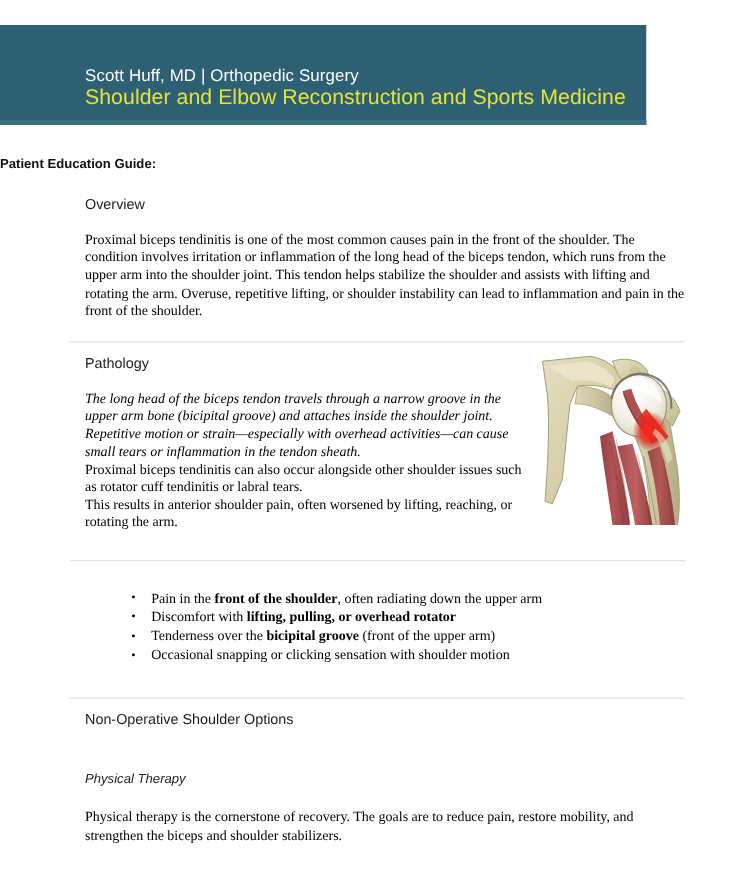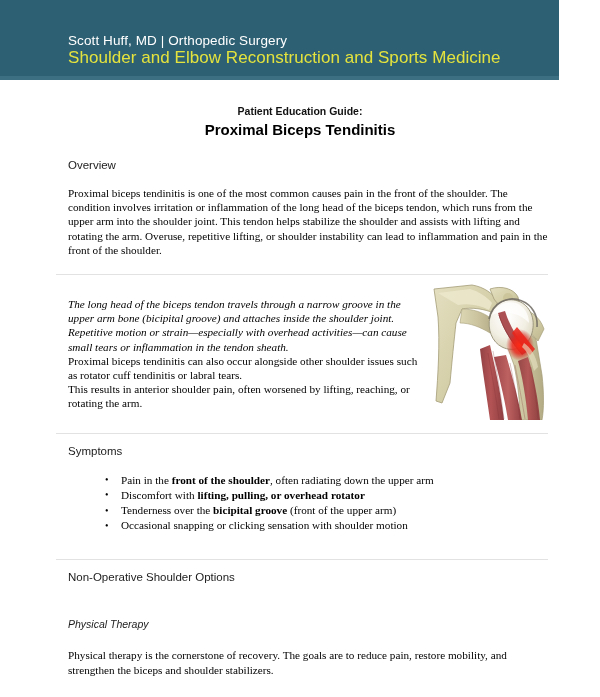--- a/index.html
+++ b/index.html
@@ -10,26 +10,27 @@
     width: 600px;
     height: 697px;
     background: #ffffff;
     font-family: "Liberation Sans", sans-serif;
     overflow: hidden;
     position: relative;
   }
 
   
   .banner {
-    width: 559px;
+    width: 517px;
     height: 80px;
     background: #2e6073;
     position: relative;
     box-sizing: border-box;
     padding: 32px 0 0 68px;
+    margin-top: 20px;
   }
   .banner::after {
     content: "";
     position: absolute;
     left: 0;
     right: 0;
     bottom: 0;
     height: 4px;
     background: #3c6f82;
   }
@@ -49,21 +50,21 @@
     line-height: 16px;
     margin-top: 1px;
     white-space: nowrap;
   }
 
   
   .page {
     padding: 0;
   }
   .doc-title-block {
-    text-align: center;
+    text-align: left;
     margin-top: 24px;
   }
   .doc-eyebrow {
     font-family: "Liberation Sans", sans-serif;
     font-size: 10.5px;
     font-weight: bold;
     color: #111111;
     line-height: 15px;
   }
   .doc-title {
@@ -150,34 +151,34 @@
 
 <div class="banner">
   <div class="banner-name">Scott Huff, MD | Orthopedic Surgery</div>
   <div class="banner-sub">Shoulder and Elbow Reconstruction and Sports Medicine</div>
 </div>
 
 <div class="page">
 
   <div class="doc-title-block">
     <div class="doc-eyebrow">Patient Education Guide:</div>
-    <div class="doc-title">Proximal Biceps Tendinitis</div>
   </div>
 
   <div class="gap-lg"></div>
   <div class="section">
     <div class="sec-head">Overview</div>
     <div class="gap-md"></div>
     <p class="body-text" style="margin:0;"><b>Proximal biceps tendinitis is one of the most common causes pain in the front of the shoulder.</b><span> The condition involves irritation or inflammation of the long head of the biceps tendon, which runs from the upper arm into the shoulder joint. This tendon helps stabilize the shoulder and assists with lifting and rotating the arm. Overuse, repetitive lifting, or shoulder instability can lead to inflammation and pain in the front of the shoulder.</span></p>
   </div>
 
   <div class="gap-lg"></div>
   <hr class="rule">
   <div class="gap-sm"></div>
   <div class="section" style="margin-right:180px;">
+    <div class="sec-head">Pathology</div>
     <div class="gap-md"></div>
     <p class="body-text" style="margin:0;font-style:italic;">The long head of the biceps tendon travels through a narrow groove in the upper arm bone (bicipital groove) and attaches inside the shoulder joint. Repetitive motion or strain—especially with overhead activities—can cause small tears or inflammation in the tendon sheath.</p>
     <p class="body-text" style="margin:0;">Proximal biceps tendinitis can also occur alongside other shoulder issues such as rotator cuff tendinitis or labral tears.</p>
     <p class="body-text" style="margin:0;">This results in anterior shoulder pain, often worsened by lifting, reaching, or rotating the arm.</p>
   </div>
 
   <div class="illus-wrap">
     <svg width="116" height="137" viewBox="0 0 116 137" xmlns="http://www.w3.org/2000/svg">
       <defs>
         <linearGradient id="boneG" x1="0" y1="0" x2="1" y2="1">
@@ -251,21 +252,20 @@
       </g>
 
       <path d="M92,60 C98,64 104,72 106,84 L102,88 C99,76 95,68 90,64 Z" fill="#eae4c6" opacity="0.6"></path>
     </svg>
   </div>
 
   <div class="gap-md" style="height:22px;"></div>
   <hr class="rule">
   <div class="gap-sm"></div>
   <div class="section">
-    <div class="sec-head">Symptoms</div>
     <div class="gap-md" style="height:14px;"></div>
     <ul class="symptom-list">
       <li><span>Pain in the </span><b>front of the shoulder</b><span>, often radiating down the upper arm</span></li>
       <li><span>Discomfort with </span><b>lifting, pulling, or overhead rotator</b><span></span></li>
       <li><span>Tenderness over the </span><b>bicipital groove</b><span> (front of the upper arm)</span></li>
       <li><span>Occasional snapping or clicking sensation with shoulder motion</span><b></b><span></span></li>
     </ul>
   </div>
 
   <div class="gap-lg" style="height:26px;"></div>

